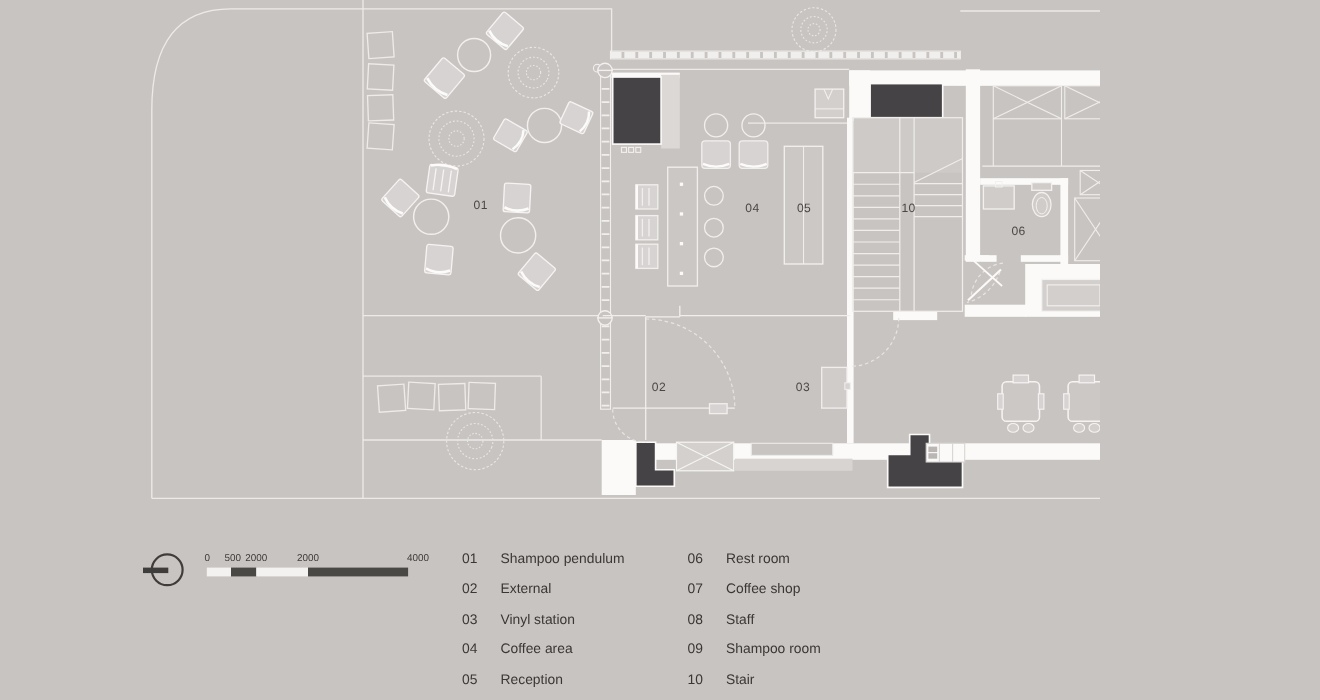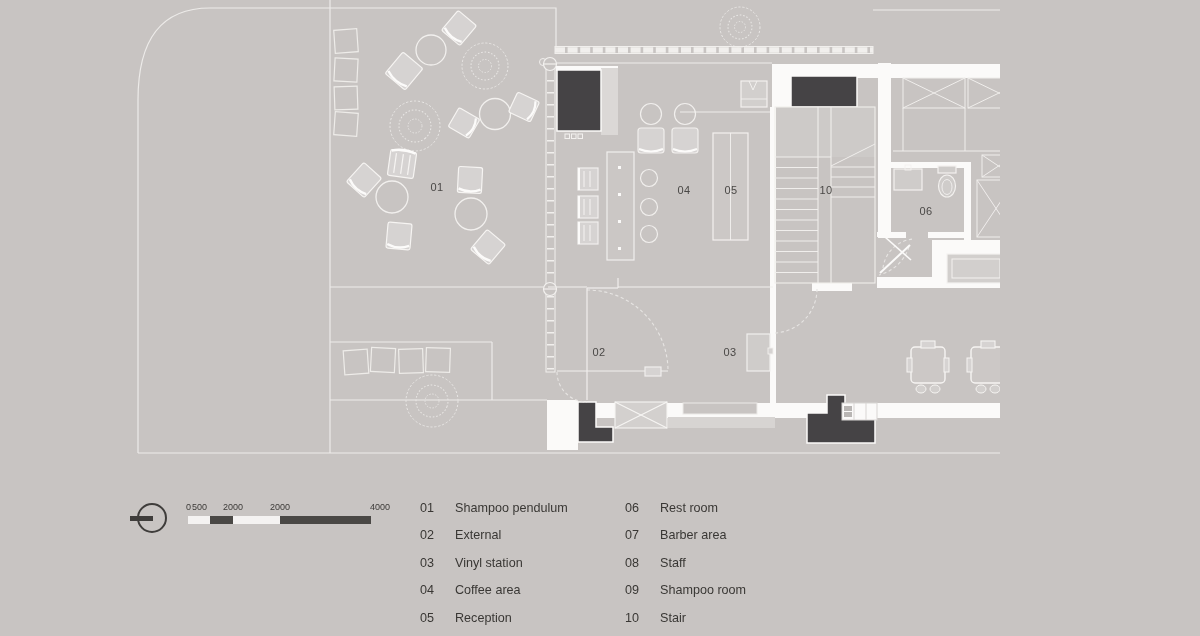--- a/index.html
+++ b/index.html
@@ -418,21 +418,21 @@
 <span class="room-num" style="left:926px;top:211px">06</span>
 <span class="room-num" style="left:1037px;top:312px">07</span>
 <span class="room-num" style="left:1040px;top:212px">08</span>
 <span class="room-num" style="left:1107px;top:211px">09</span>
 <span class="room-num" style="left:826px;top:190px">10</span>
 
 <div class="compass"></div>
 <div class="compass-bar"></div>
 <div class="scalebar-labels">
   <span style="left:186px">0</span>
-  <span style="left:192px">500</span>
+  <span style="left:204px">500</span>
   <span style="left:223px">2000</span>
   <span style="left:270px">2000</span>
   <span style="left:370px">4000</span>
 </div>
 <div class="seg light" style="left:188px;width:22px"></div>
 <div class="seg dark" style="left:210px;width:23px"></div>
 <div class="seg light" style="left:233px;width:47px"></div>
 <div class="seg dark" style="left:280px;width:91px"></div>
 
 <div class="legend legend-col" style="left:420px">
@@ -457,21 +457,21 @@
     <span class="lg-label">Reception</span>
   </div>
 </div>
 <div class="legend legend-col" style="left:625px">
   <div class="legend-row">
     <span class="lg-num">06</span>
     <span class="lg-label">Rest room</span>
   </div>
   <div class="legend-row">
     <span class="lg-num">07</span>
-    <span class="lg-label">Barber area</span>
+    <span class="lg-label">Coffee shop</span>
   </div>
   <div class="legend-row">
     <span class="lg-num">08</span>
     <span class="lg-label">Staff</span>
   </div>
   <div class="legend-row">
     <span class="lg-num">09</span>
     <span class="lg-label">Shampoo room</span>
   </div>
   <div class="legend-row">

